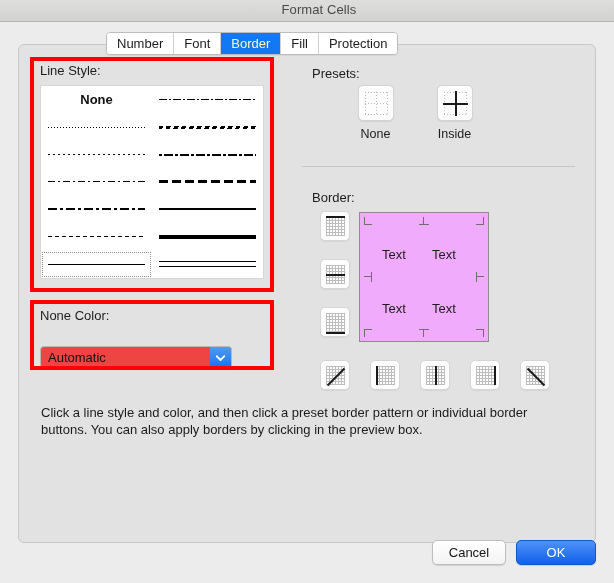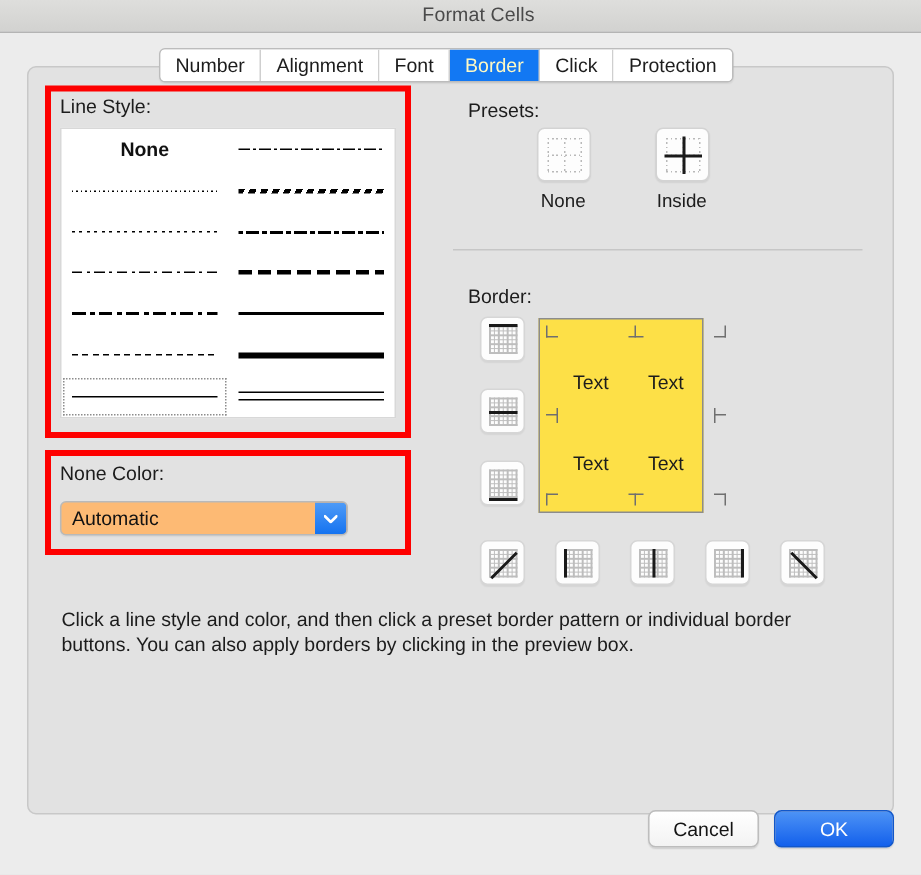--- a/index.html
+++ b/index.html
@@ -176,23 +176,23 @@
     height: 4px;
     border-top: 1px solid #000;
     border-bottom: 1px solid #000;
     background: transparent;
   }
 
   
   #linecolor-label { left: 40px; top: 308px; }
   #linecolor-select {
     position: absolute;
-    left: 40px; top: 334px;
+    left: 40px; top: 346px;
     width: 192px; height: 23px;
-    background: #fdba74;
+    background: #ef4444;
     border: 1px solid #b9b9b9;
     border-radius: 4px;
     box-sizing: border-box;
     display: flex;
     align-items: center;
     box-shadow: 0 1px 1px rgba(0,0,0,0.05);
     overflow: hidden;
   }
   #linecolor-value {
     flex: 1;
@@ -331,22 +331,22 @@
     background: #1a1a1a;
     transform-origin: center;
   }
   .em-diag-up::after   { transform: rotate(-45deg); }
   .em-diag-down::after { transform: rotate(45deg); }
 
   
   #preview-box {
     position: absolute;
     left: 359px; top: 212px;
-    width: 110px; height: 130px;
-    background: #fde047;
+    width: 130px; height: 130px;
+    background: #f0abfc;
     border: 1px solid #8c8c8c;
     box-sizing: border-box;
   }
   .tick {
     position: absolute;
     background: #6f6f6f;
   }
   .preview-text {
     position: absolute;
     font-size: 13px;
@@ -408,24 +408,23 @@
 <div id="dialog">
 
   <div id="titlebar">
     <div id="title-text">Format Cells</div>
   </div>
 
   <div id="panel"></div>
 
   <div id="tabbar">
       <div class="tab">Number</div>
-      <div class="tab">Alignment</div>
       <div class="tab">Font</div>
       <div class="tab active">Border</div>
-      <div class="tab">Click</div>
+      <div class="tab">Fill</div>
       <div class="tab">Protection</div>
     </div>
 
   <div class="section-label" id="linestyle-label">Line Style:</div>
   <div id="linestyle-grid">
       <div class="ls-cell">
         <span class="ls-none-text">None</span>
       </div>
       <div class="ls-cell">
         <div class="ls-line sw-dashdotdot-thin"></div>

